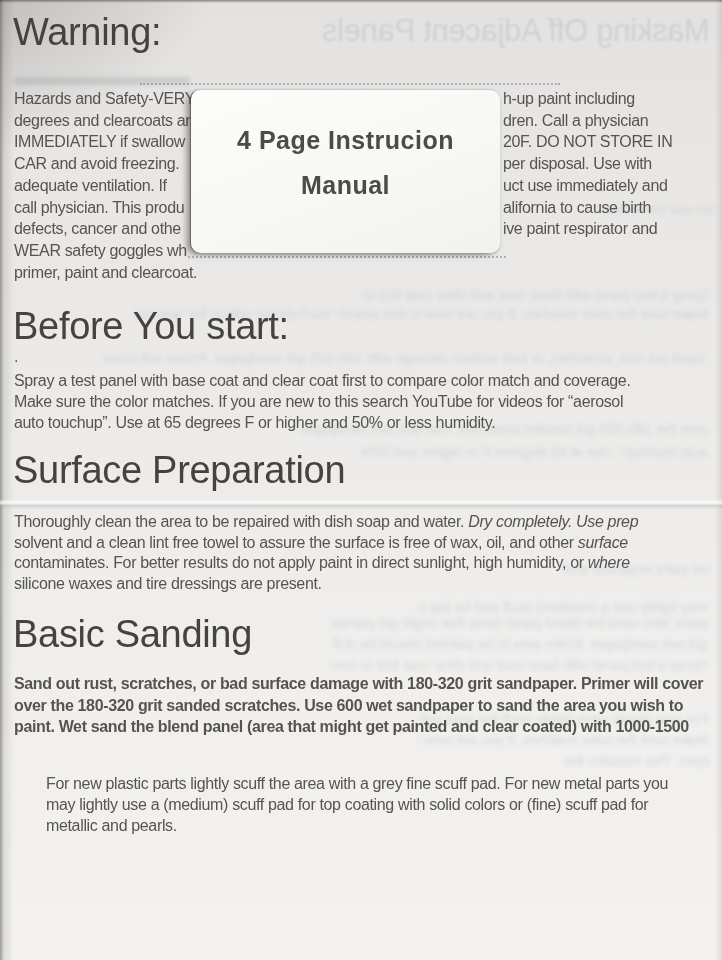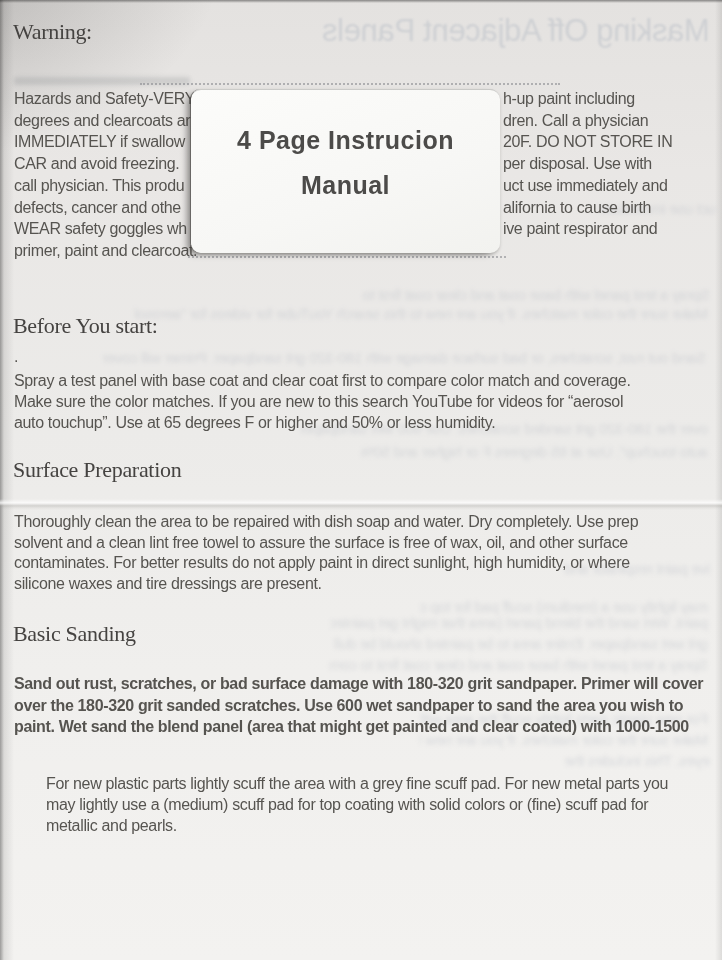--- a/index.html
+++ b/index.html
@@ -7,28 +7,28 @@
     position:relative;width:722px;height:960px;overflow:hidden;
     font-family:"Liberation Sans",sans-serif;
     background:
       radial-gradient(420px 300px at -70px -50px, rgba(60,58,56,.30), rgba(60,58,56,0) 70%),
       linear-gradient(180deg, rgba(20,20,20,.45) 0px, rgba(20,20,20,0) 3px),
       linear-gradient(90deg, rgba(25,25,25,.40) 0px, rgba(25,25,25,.10) 4px, rgba(25,25,25,0) 14px),
       linear-gradient(270deg, rgba(25,25,25,.10) 0px, rgba(25,25,25,0) 7px),
       linear-gradient(180deg,#e4e2e0 0%,#e9e7e5 18%,#ecebe9 45%,#f0efed 70%,#f3f2f0 100%);
   }
   .abs{position:absolute;}
-  h1{margin:0;font-weight:400;font-size:22px;letter-spacing:-0.3px;color:#454341;line-height:40px;font-family:Liberation Serif, serif;}
+  h1{margin:0;font-weight:400;font-size:38px;letter-spacing:-0.3px;color:#454341;line-height:40px;}
   .body-line{font-size:16px;letter-spacing:-0.35px;color:#565450;white-space:nowrap;}
   .warn-left .body-line,.warn-right .body-line{line-height:21.7px;}
   .para-before .body-line{line-height:21px;}
   .para-surface .body-line{line-height:20.7px;}
   .para-sand1 .body-line{line-height:21.6px;}
   .para-sand2 .body-line{line-height:21px;margin-left:32px;}
-  .it{text-align:right;}
+  .it{font-style:italic;text-align:right;}
   .sticker{
     left:191px;top:89px;width:309px;height:164px;z-index:6;
     background:linear-gradient(160deg,#fcfcfa 0%,#f7f7f5 60%,#f2f2ef 100%);
     border-radius:10px;
     border-top:1px solid rgba(150,150,148,.45);
     box-shadow:-6px 3px 6px -2px rgba(50,48,46,.50), -1px 0 0 rgba(90,88,86,.55), 0 2px 3px rgba(80,78,76,.25);
     display:flex;flex-direction:column;align-items:center;justify-content:flex-start;
     padding-top:36px;box-sizing:border-box;gap:16px;
   }
   .sticker-text{font-weight:700;font-size:25px;color:#4c4b49;letter-spacing:0.5px;}
@@ -72,20 +72,21 @@
 
   <div class="abs crease"></div>
 
   <h1 class="abs" style="left:13px;top:12px;">Warning:</h1>
 
   <div class="abs warn-left" style="left:14px;top:88px;z-index:3;">
     <div class="body-line">Hazards and Safety-VERY</div>
     <div class="body-line">degrees and clearcoats ar</div>
     <div class="body-line">IMMEDIATELY if swallow</div>
     <div class="body-line">CAR and avoid freezing.</div>
+    <div class="body-line">adequate ventilation. If</div>
     <div class="body-line">call physician. This produ</div>
     <div class="body-line">defects, cancer and othe</div>
     <div class="body-line">WEAR safety goggles wh</div>
     <div class="body-line">primer, paint and clearcoat.</div>
   </div>
 
   <div class="abs warn-right" style="left:503px;top:88px;z-index:3;">
     <div class="body-line">h-up paint including</div>
     <div class="body-line">dren. Call a physician</div>
     <div class="body-line">20F. DO NOT STORE IN</div>

